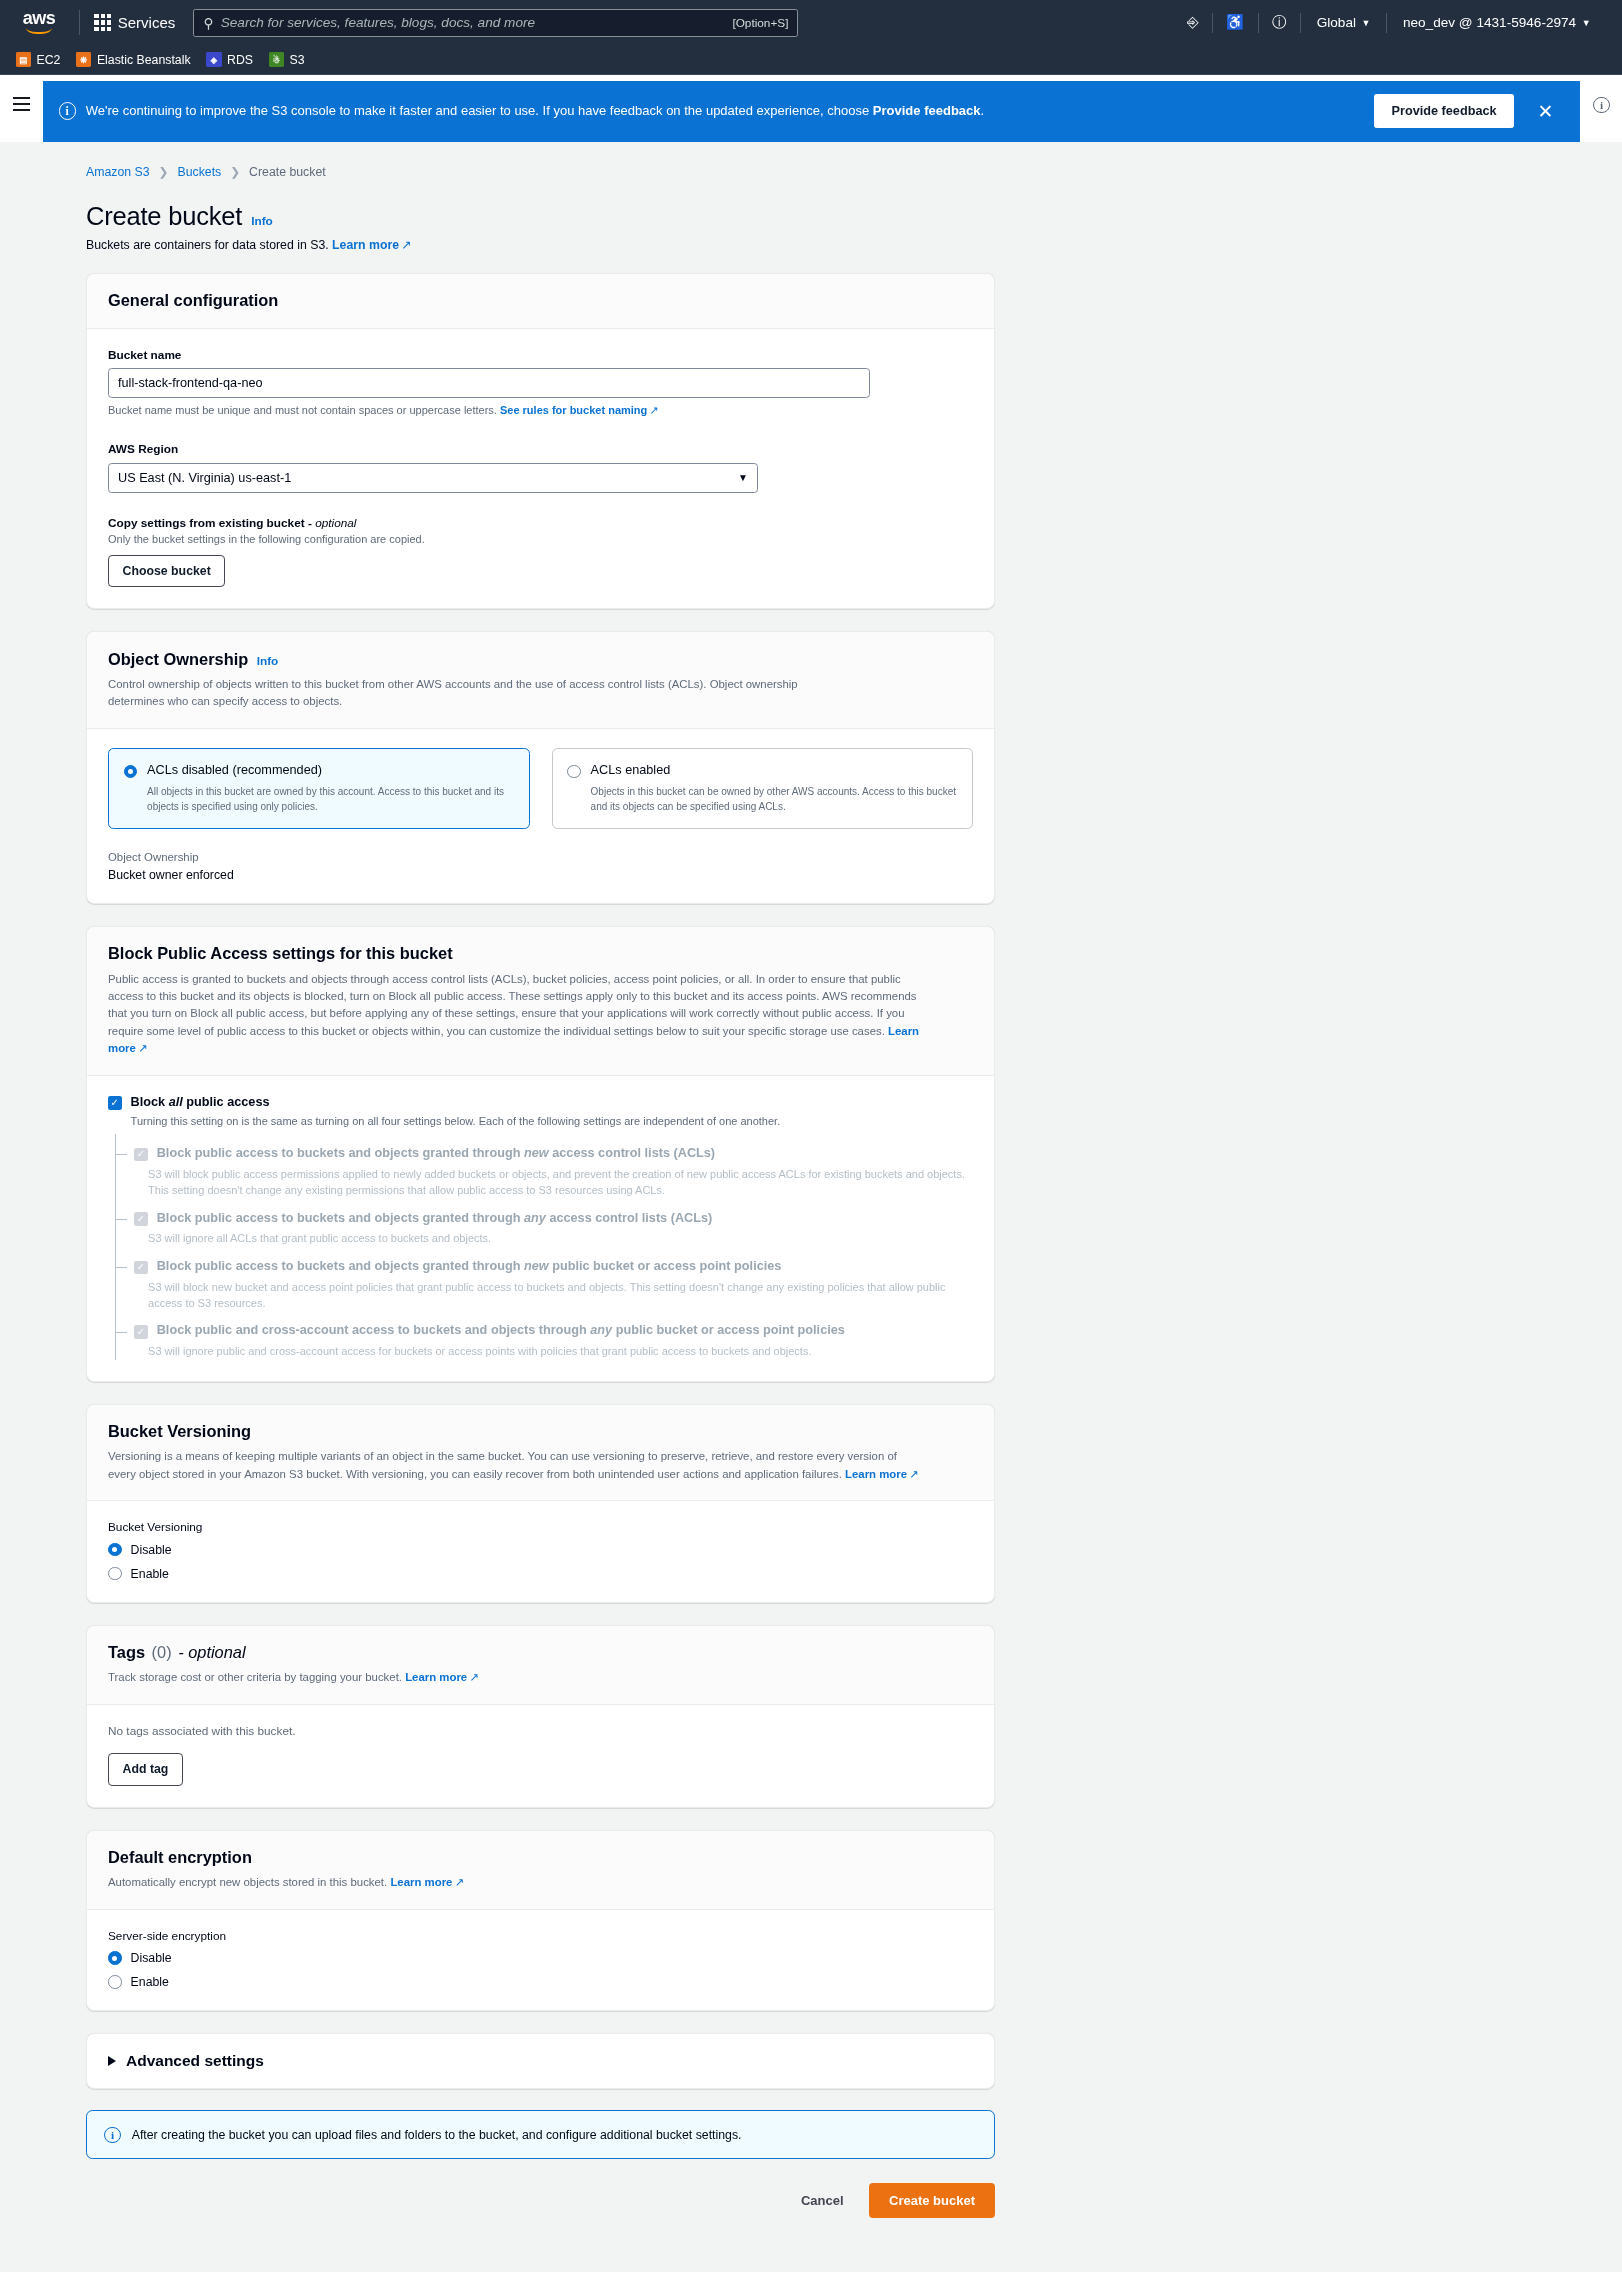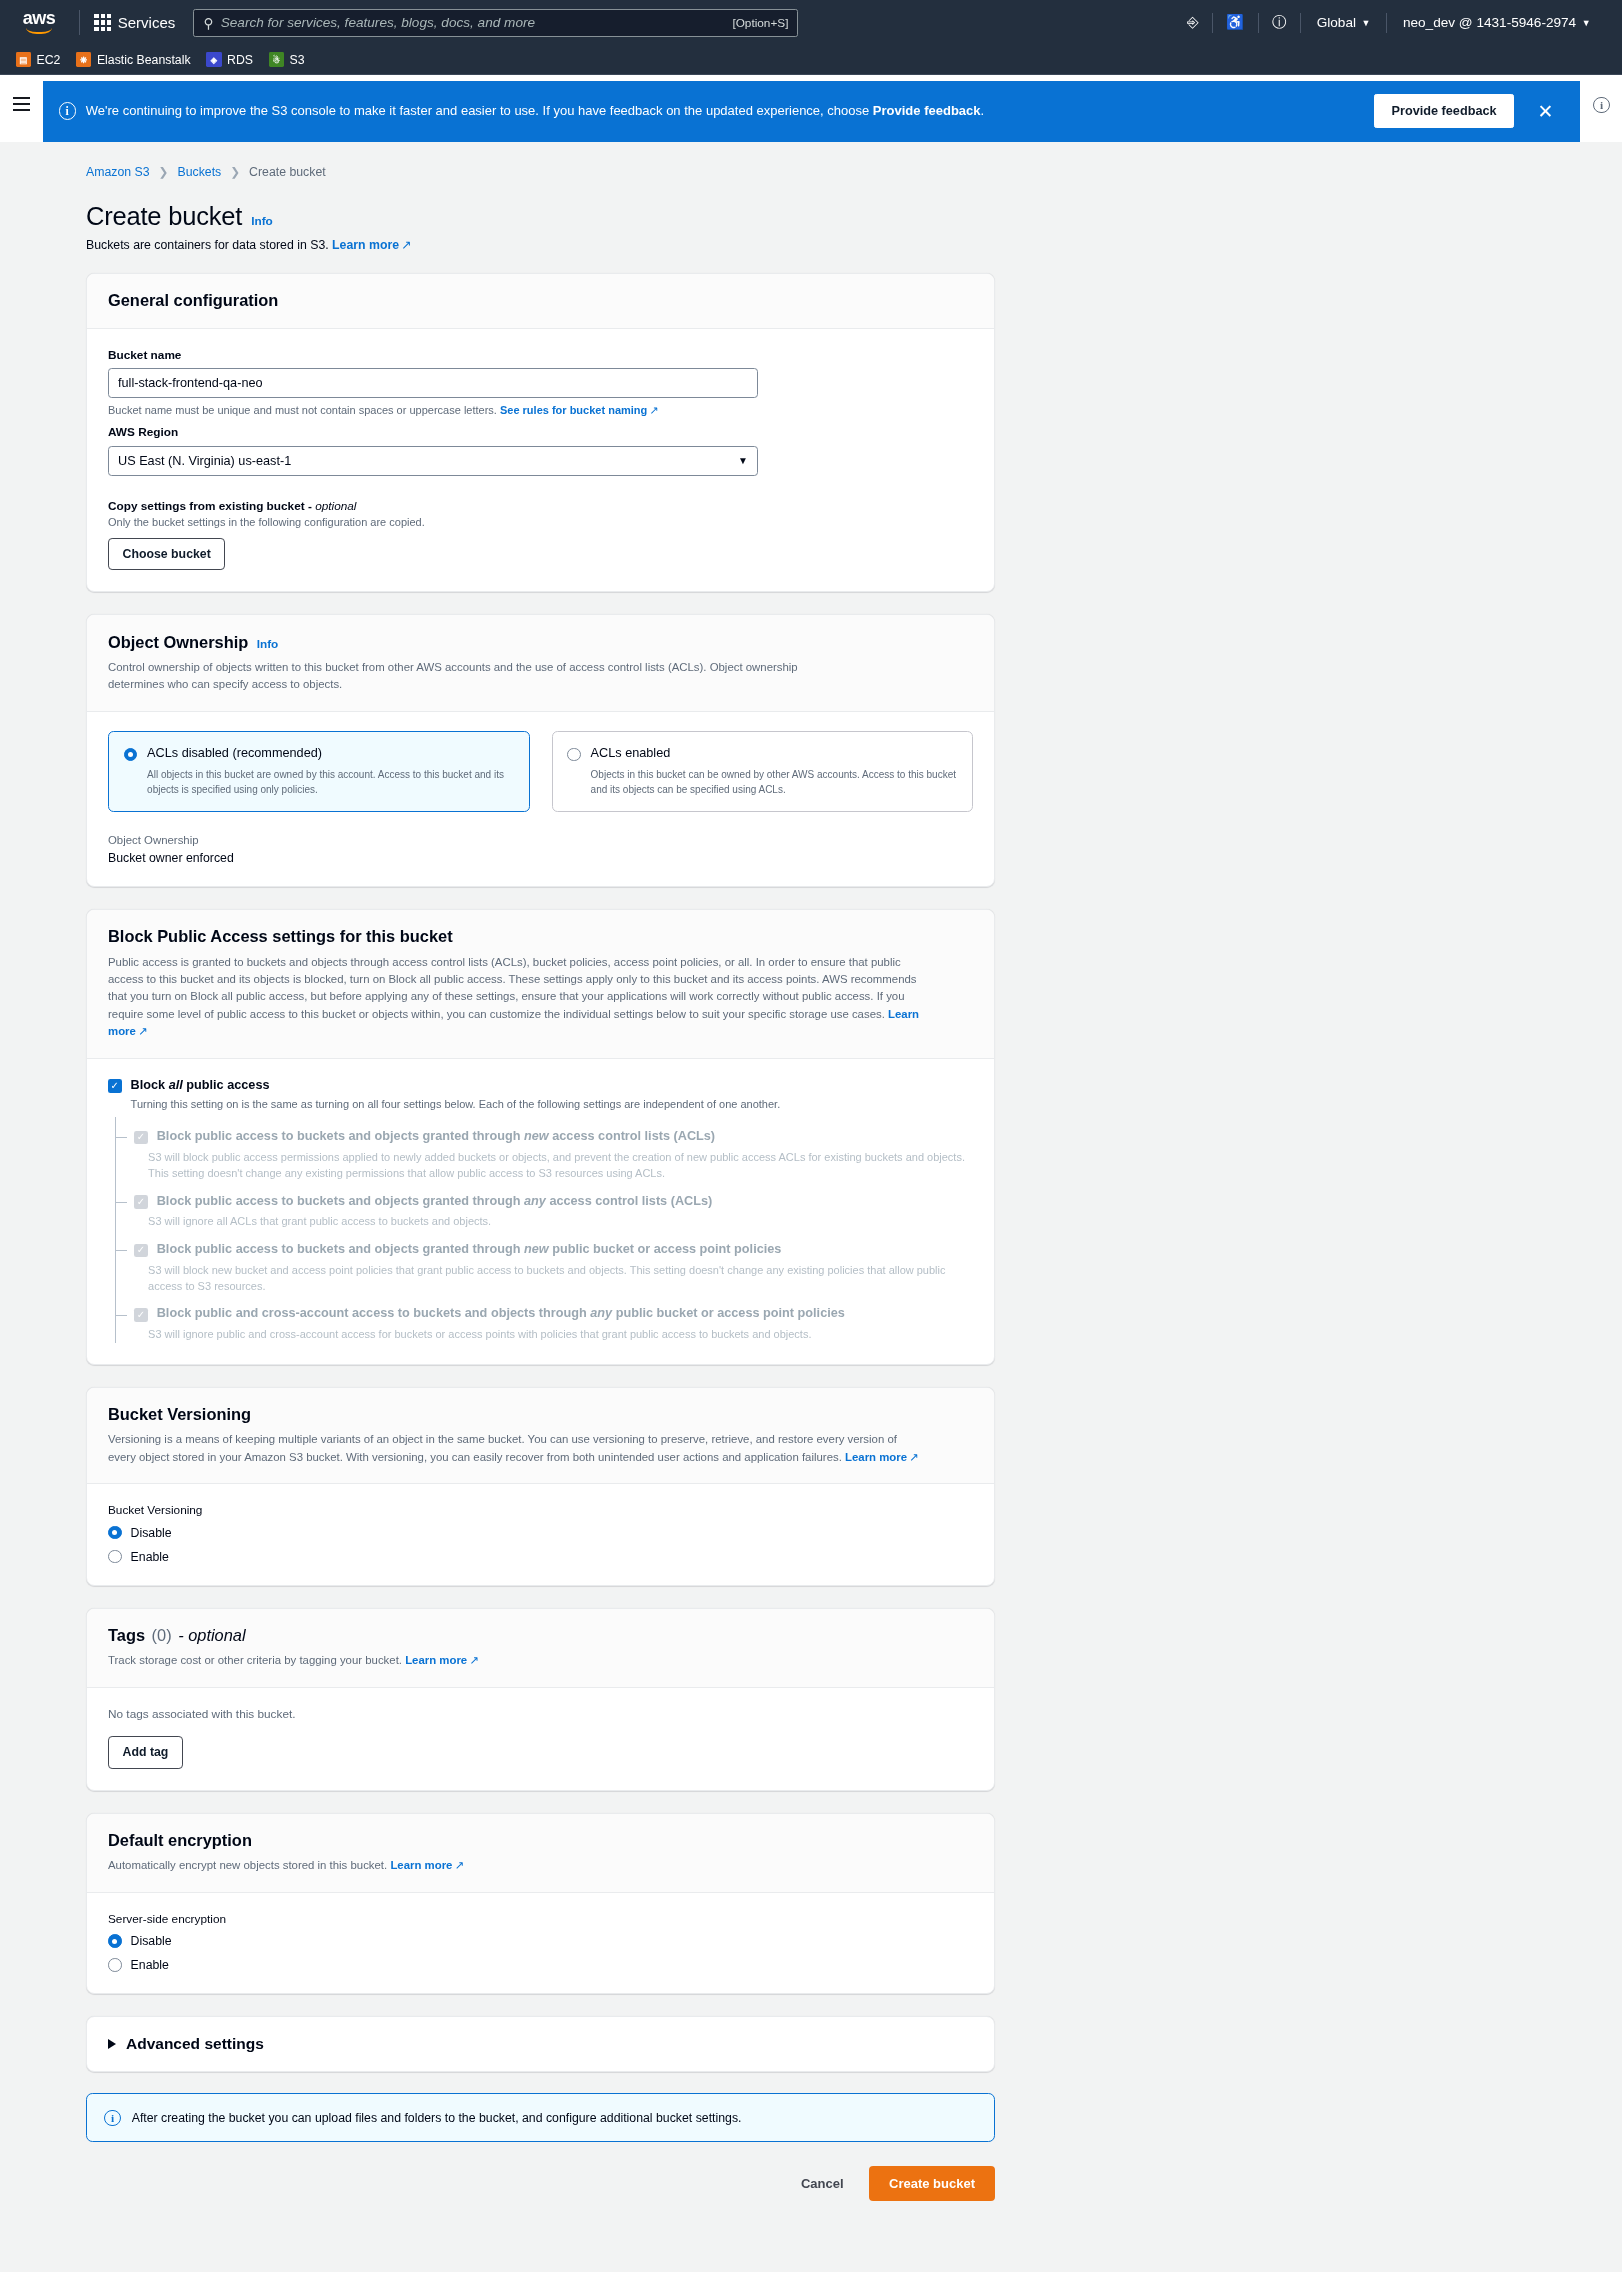--- a/index.html
+++ b/index.html
@@ -149,21 +149,21 @@
   .card-title-light { font-weight: 400; color: #5f6b7a; }
   .card-title-ital { font-style: italic; font-weight: 400; }
   .card-desc { font-size: 11.4px; color: #5f6b7a; line-height: 1.52; margin-top: 7.3px; }
   .card-bd { padding: 19px 21px 21px 21px; }
 
   .field-label { font-size: 11.8px; font-weight: 700; color: #000716; margin-bottom: 6.4px; }
   .field-label.plain { font-weight: 400; }
   .hint { font-size: 11px; color: #5f6b7a; margin-top: 6.4px; }
 
   .text-input {
-    width: 650px; height: 30px; border: 0.9px solid #7d8998; border-radius: 3.6px;
+    width: 762px; height: 30px; border: 0.9px solid #7d8998; border-radius: 3.6px;
     font-size: 12.7px; padding: 0 9px; color: #000716; background: #fff;
     font-family: "Liberation Sans", sans-serif;
   }
   .select-box {
     width: 650px; height: 30px; border: 0.9px solid #7d8998; border-radius: 3.6px;
     display: flex; align-items: center; justify-content: space-between;
     padding: 0 9px; font-size: 12.7px; color: #000716; background: #fff; cursor: pointer;
   }
   .select-box .cd { font-size: 10px; color: #000716; }
 
@@ -366,21 +366,21 @@
         <span class="card-title">General configuration</span>
       </div>
       <div class="card-bd">
         <div class="field-label">Bucket name</div>
         <input class="text-input" value="full-stack-frontend-qa-neo" style="">
         <div class="hint">
           <span>Bucket name must be unique and must not contain spaces or uppercase letters.</span>
           <span class="lm">See rules for bucket naming</span><span class="ext">↗</span>
         </div>
 
-        <div class="field-label" style="margin-top:8px">AWS Region</div>
+        <div class="field-label" style="margin-top:25px">AWS Region</div>
         <div class="select-box">
           <span>US East (N. Virginia) us-east-1</span>
           <span class="cd">▼</span>
         </div>
 
         <div class="field-label" style="margin-top:23.6px;margin-bottom:2.7px">
           <span>Copy settings from existing bucket - </span><span class="card-title-ital">optional</span>
         </div>
         <div class="hint" style="margin-top:1.8px">Only the bucket settings in the following configuration are copied.</div>
         <button class="btn-normal" style="margin-top:10px">Choose bucket</button>

